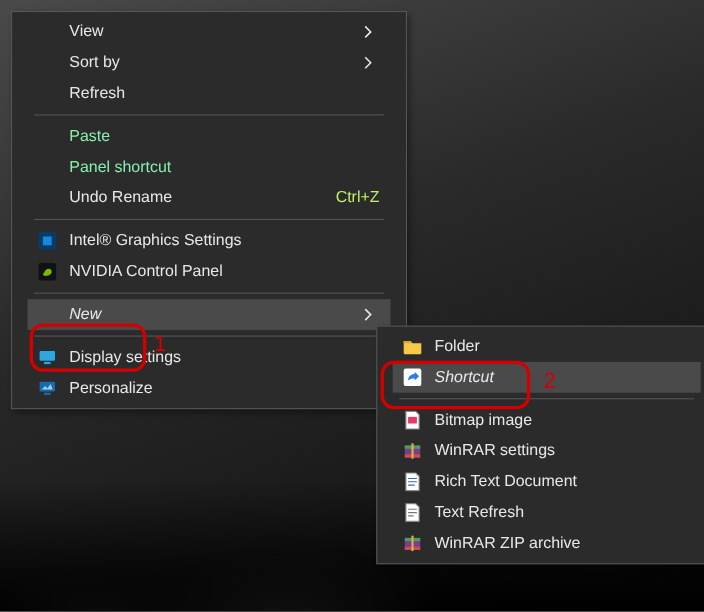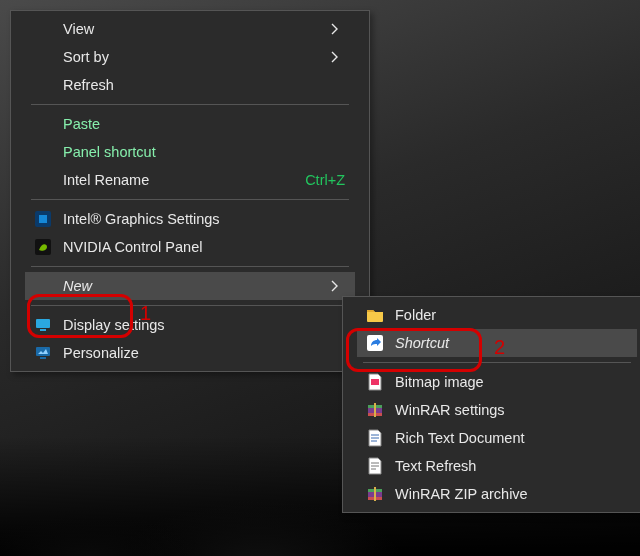--- a/index.html
+++ b/index.html
@@ -34,21 +34,21 @@
   .item{
     display:flex;align-items:center;
     height:28px;
     padding:0 10px 0 8px;
     position:relative;
     cursor:default;
   }
   .item.indent{padding-left:38px;}
   .item .ico{width:20px;height:20px;margin-right:10px;display:flex;align-items:center;justify-content:center;}
   .item .lbl{flex:1;white-space:nowrap;}
-  .item .hot{color:#22c55e;}
+  .item .hot{color:#bef264;}
   .item .arrow{width:14px;text-align:right;}
   .item.disabled{color:#86efac;}
   .item.hover{background:#4a4a4a;font-style:italic;}
   .sep{height:1px;background:#555;margin:5px 6px;}
 
   
   .callout{
     position:absolute;
     border:3px solid #d40000;
     border-radius:12px;
@@ -102,21 +102,21 @@
 
   <div class="item indent disabled">
     <span class="lbl">Paste</span>
   </div>
 
   <div class="item indent disabled">
     <span class="lbl">Panel shortcut</span>
   </div>
 
   <div class="item indent">
-    <span class="lbl">Intel Rename</span>
+    <span class="lbl">Undo Rename</span>
     <span class="hot">Ctrl+Z</span>
   </div>
 
   <div class="sep"></div>
 
   <div class="item">
     <span class="ico">
       <svg width="18" height="18" viewBox="0 0 18 18">
           <rect x="1" y="1" width="16" height="16" rx="2" fill="#0a3a6a"></rect>
           <rect x="5" y="5" width="8" height="8" fill="#1588d8"></rect>

